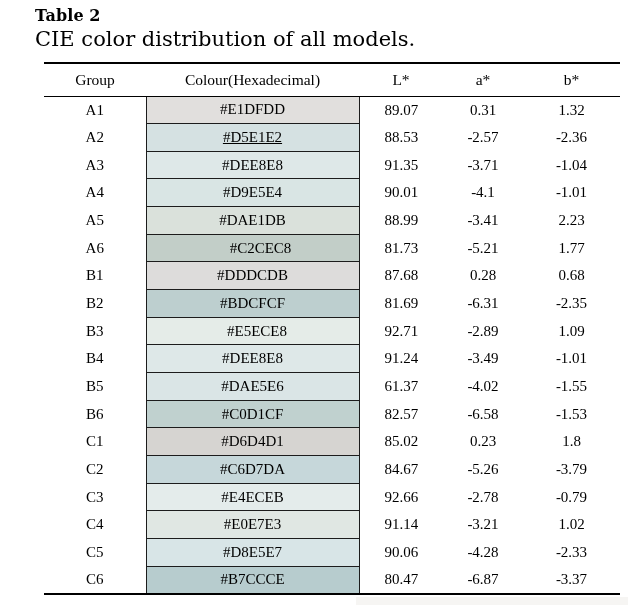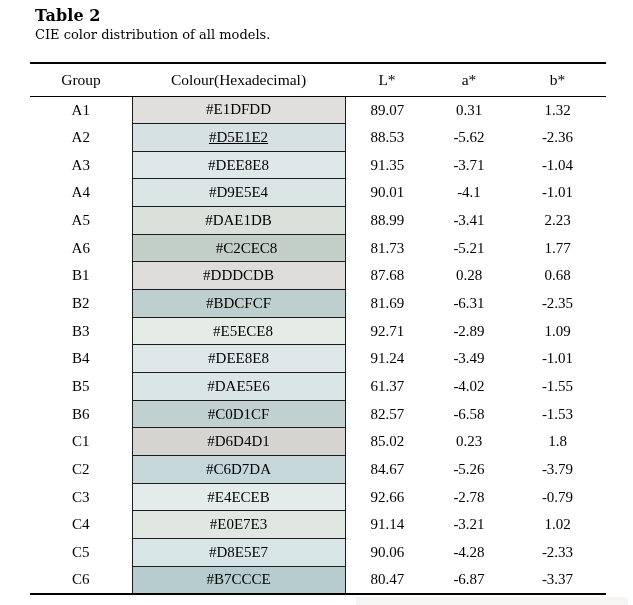--- a/index.html
+++ b/index.html
@@ -16,25 +16,25 @@
     left: 35px; top: 6px;
     font-family: "DejaVu Serif", serif;
     font-weight: bold;
     font-size: 16px;
     letter-spacing: 0.1px;
   }
   .table-caption {
     position: absolute;
     left: 35px; top: 27px;
     font-family: "DejaVu Serif", serif;
-    font-size: 13px;
+    font-size: 21px;
   }
   table.paper-table {
     position: absolute;
-    left: 30px; top: 62px;
+    left: 44px; top: 62px;
     width: 576px;
     height: 531px;
     border-collapse: collapse;
     table-layout: fixed;
     border-top: 2.5px solid #000;
     border-bottom: 2.5px solid #000;
     font-size: 15px;
   }
   col.c-group  { width: 102px; }
   col.c-colour { width: 213px; }
@@ -95,21 +95,21 @@
     <td>A1</td>
     <td class="swatch" style="background-color: rgb(225, 223, 221);">#E1DFDD</td>
     <td>89.07</td>
     <td>0.31</td>
     <td>1.32</td>
   </tr>
       <tr>
     <td>A2</td>
     <td class="swatch" style="background-color: rgb(213, 225, 226); text-decoration: underline;">#D5E1E2</td>
     <td>88.53</td>
-    <td>-5.62</td>
+    <td>-2.57</td>
     <td>-2.36</td>
   </tr>
       <tr>
     <td>A3</td>
     <td class="swatch" style="background-color: rgb(222, 232, 232);">#DEE8E8</td>
     <td>91.35</td>
     <td>-3.71</td>
     <td>-1.04</td>
   </tr>
       <tr>

